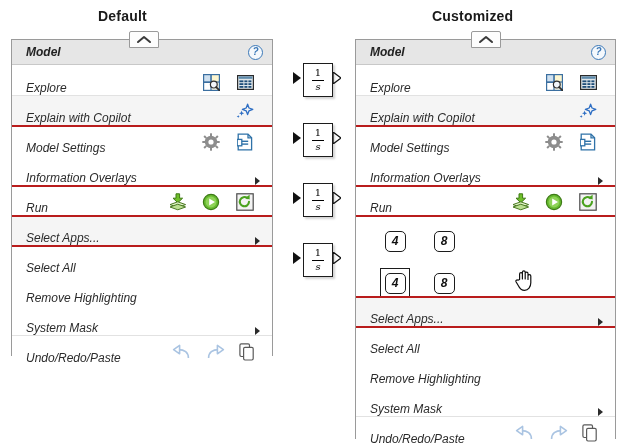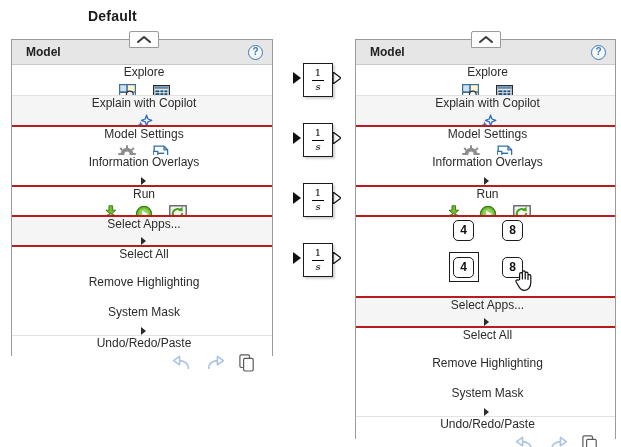--- a/index.html
+++ b/index.html
@@ -14,28 +14,29 @@
 
   
   .col-title {
     position: absolute;
     font-size: 14px;
     font-weight: bold;
     color: #1a1a1a;
     letter-spacing: 0.2px;
     white-space: nowrap;
   }
-  #title-default   { left: 88px;  top: 8px; }
+  #title-default   { left: 98px;  top: 8px; }
   #title-customized{ left: 432px; top: 8px; }
 
   
   .panel {
     position: absolute;
     background: #3b82f6;
     border: 1px solid #9a9a9a;
+    font-style: italic;
   }
   #panel-default    { left: 11px;  top: 39px;  width: 262px; height: 317px; }
   #panel-customized { left: 355px; top: 39px;  width: 261px; height: 400px; }
 
   
   .collapse-tab {
     position: absolute;
     top: -9px;
     width: 30px; height: 17px;
     background: #fdfdfd;
@@ -65,25 +66,24 @@
     color: #3b78b7; font-size: 10px; font-weight: bold;
     display: flex; align-items: center; justify-content: center;
     background: #f4f8fc;
     line-height: 1;
   }
 
   
   .row {
     position: relative;
     height: 30px;
-    display: flex; align-items: center;
+    display: flex; align-items: flex-end;
     padding-left: 14px; padding-right: 10px;
     font-size: 12px; color: #2b2b2b;
     background: #ffffff;
-    flex-direction: column;
   }
   .row.shaded { background: #f5f5f5; }
   .row .label { flex: 1; white-space: nowrap; }
   .row.sep-top   { border-top: 2px solid #b91c1c; }
   .row.sep-thin  { border-top: 1px solid #e2e2e2; }
 
   
   .slots { display: flex; align-items: center; }
   .slot {
     width: 34px; height: 26px;
@@ -155,20 +155,21 @@
   .port-in, .port-out { position: absolute; top: 9px; }
   .port-in  { left: -3px; }
   .port-out { right: -3px; }
 </style>
 </head>
 <body>
 
 <div class="stage">
 
   <div class="col-title" id="title-default">Default</div>
+  <div class="col-title" id="title-customized">Customized</div>
 
   <div class="panel" id="panel-default">
 
     <div class="collapse-tab" id="collapse-default">
       <svg class="chev" width="16" height="9" viewBox="0 0 16 9" aria-hidden="true">
         <polyline points="2,7 8,2 14,7" fill="none" stroke="#3a3a3a" stroke-width="2" stroke-linecap="round" stroke-linejoin="round"></polyline>
       </svg>
     </div>
 
     <div class="menu-header">

